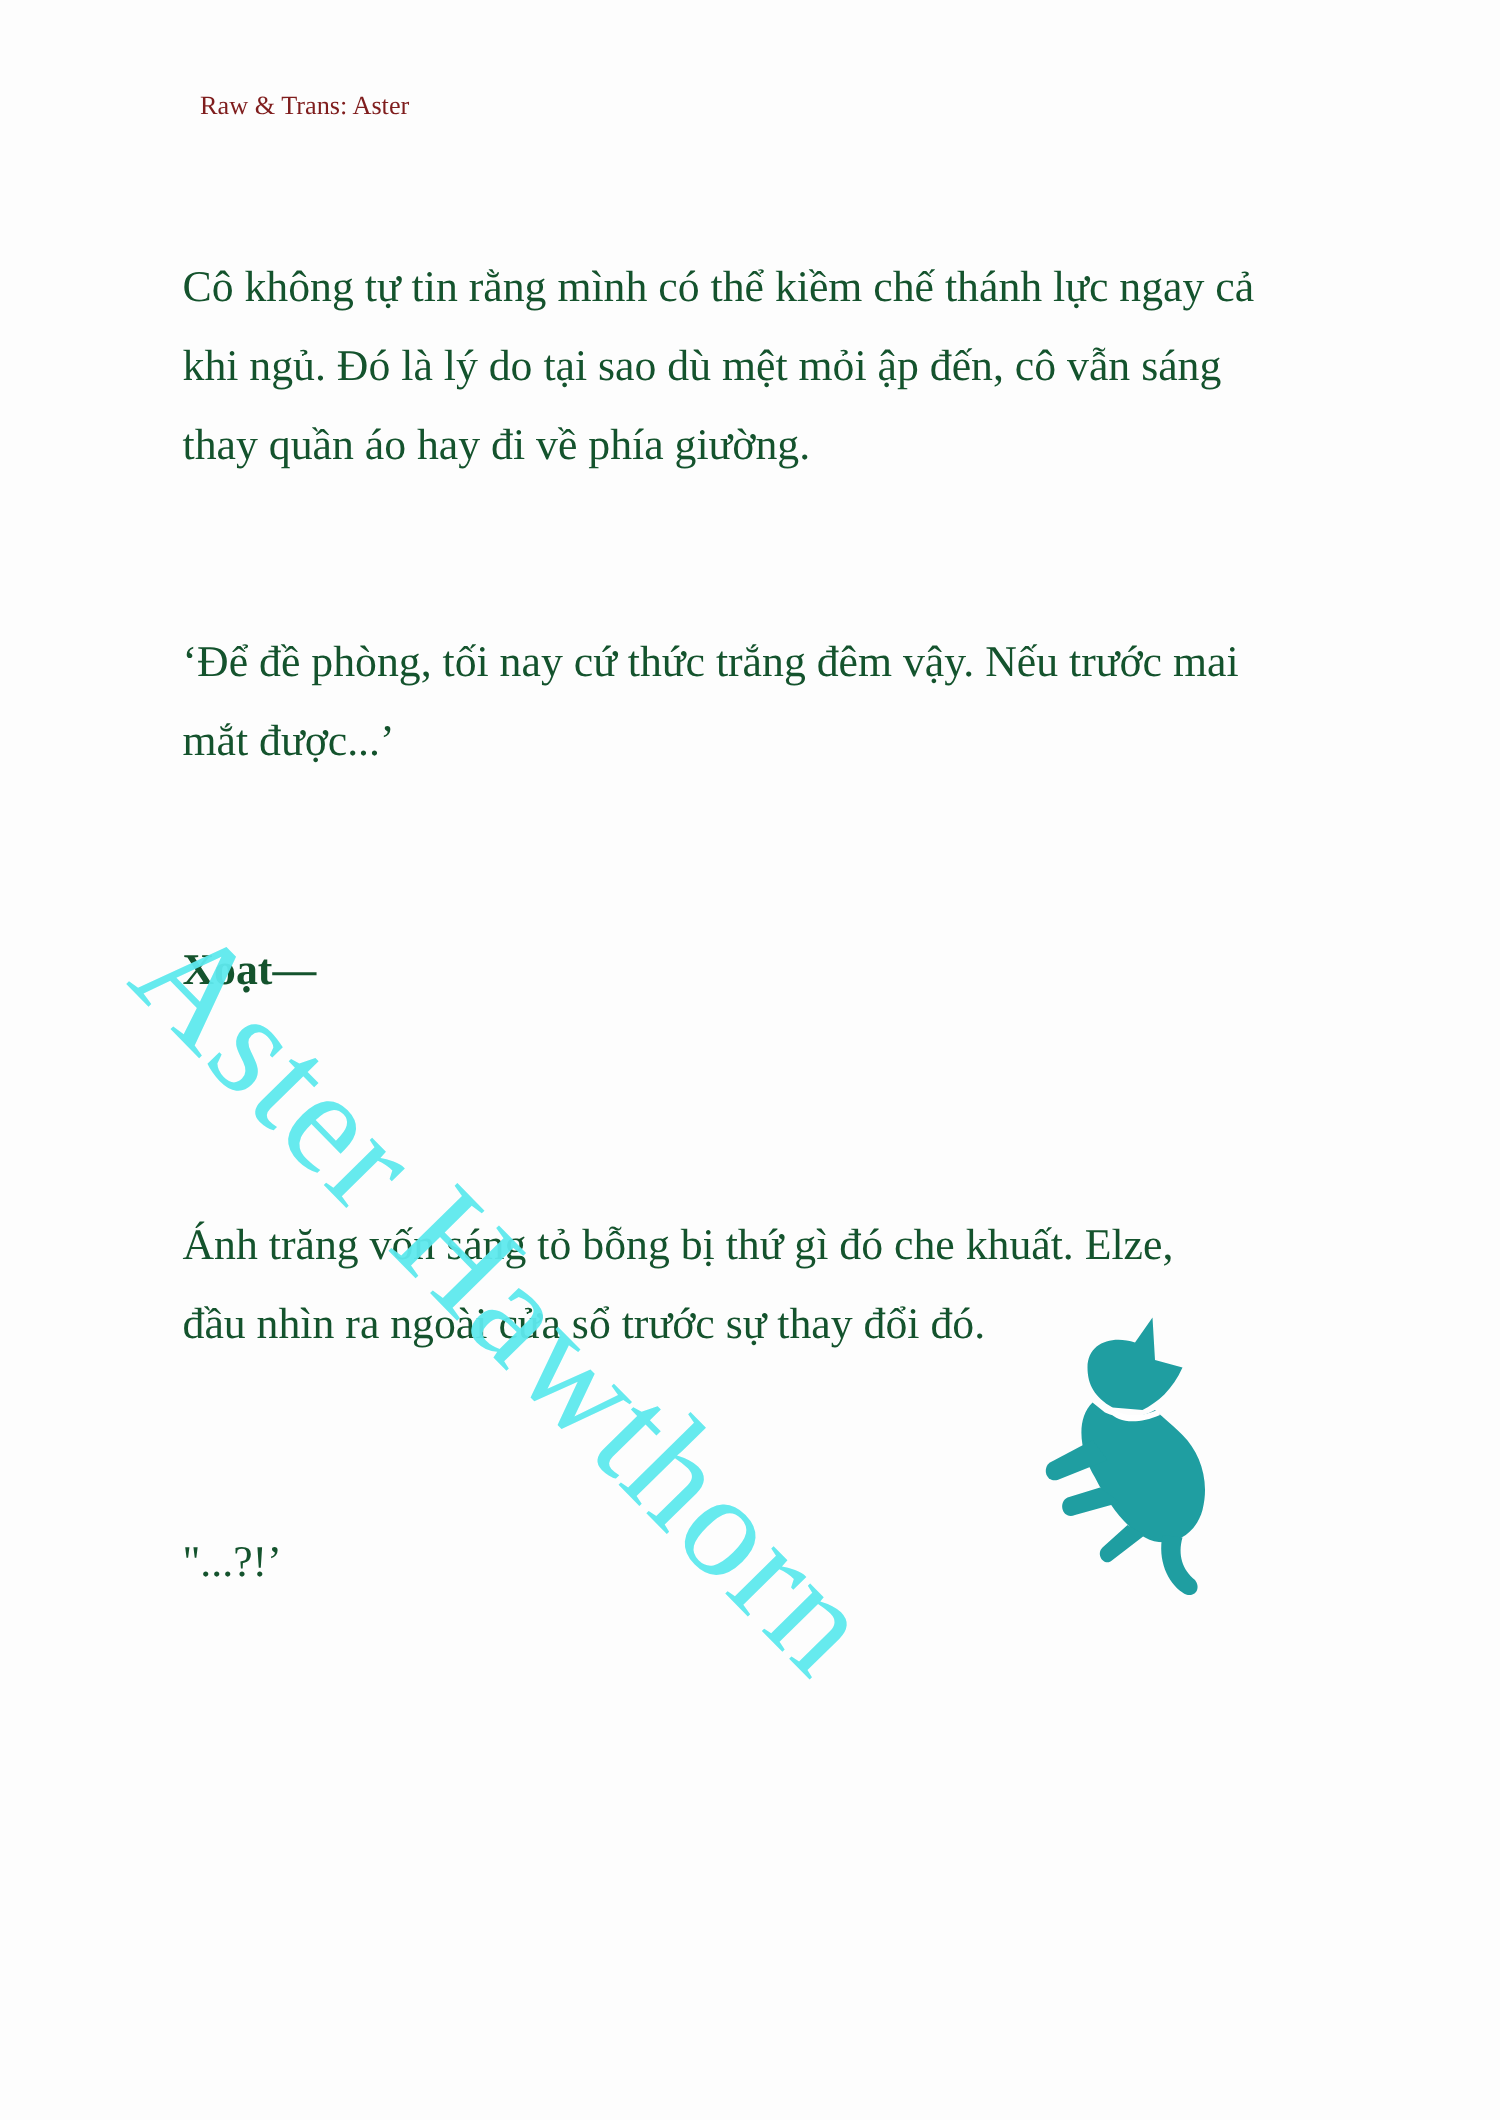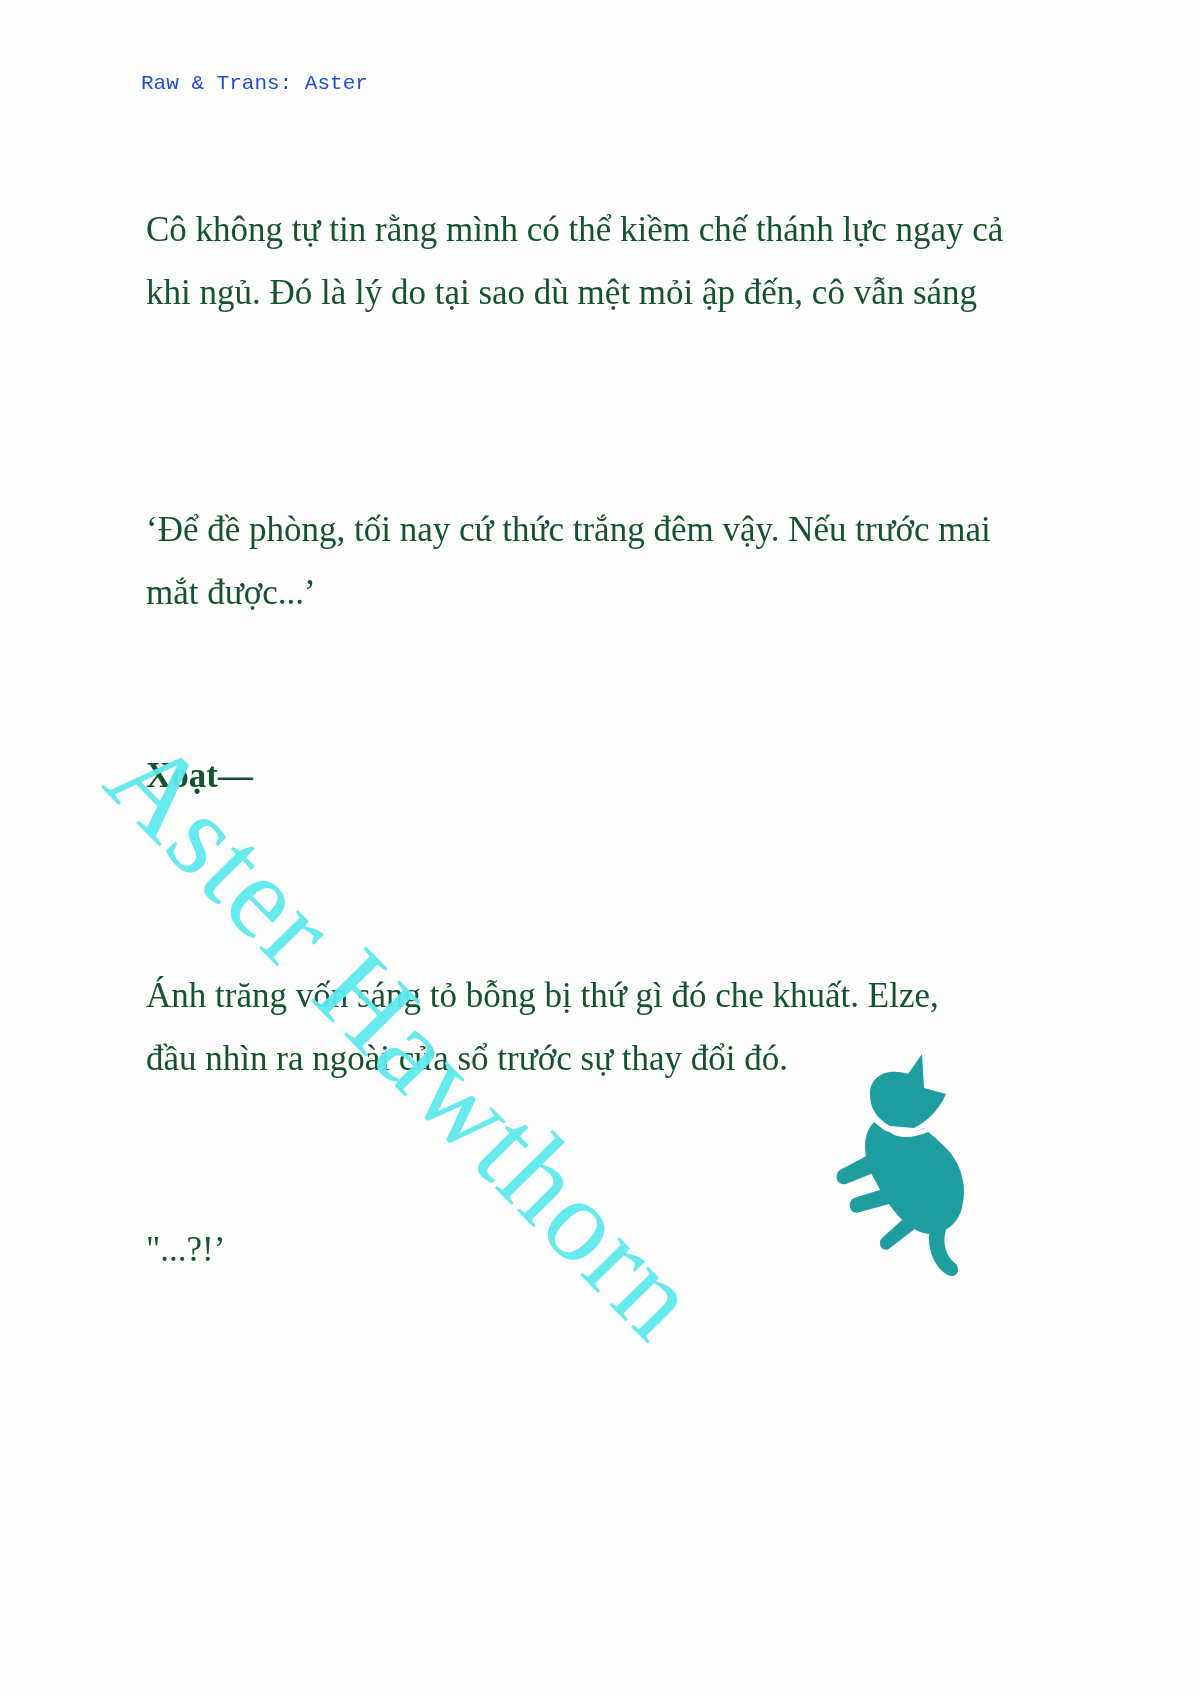--- a/index.html
+++ b/index.html
@@ -4,23 +4,23 @@
 <style>
   html, body { margin: 0; padding: 0; }
   body {
     width: 1200px; height: 1696px;
     background: #fdfdfd;
     position: relative;
     overflow: hidden;
   }
   .page { position: absolute; inset: 0; }
   .credit {
-    position: absolute; left: 141px; top: 72px;
-    font-family: Liberation Mono, monospace;
-    font-size: 21px; color: #1d4ed8;
+    position: absolute; left: 160px; top: 72px;
+    font-family: Liberation Serif, serif;
+    font-size: 21px; color: #7f1d1d;
   }
   .para {
     position: absolute; left: 146px;
     font-family: "Liberation Serif", serif;
     font-size: 35px; color: #14532d;
     line-height: 63px;
     margin: 0;
     white-space: nowrap;
   }
   .para .line { display: block; }
@@ -46,20 +46,21 @@
 </head>
 <body>
 
 <div class="page">
 
   <div class="credit">Raw &amp; Trans: Aster</div>
 
   <div class="para" style="top:198px;">
     <span class="line">Cô không tự tin rằng mình có thể kiềm chế thánh lực ngay cả</span>
     <span class="line">khi ngủ. Đó là lý do tại sao dù mệt mỏi ập đến, cô vẫn sáng</span>
+    <span class="line">thay quần áo hay đi về phía giường.</span>
   </div>
 
   <div class="para" style="top:498px;">
     <span class="line">‘Để đề phòng, tối nay cứ thức trắng đêm vậy. Nếu trước mai</span>
     <span class="line">mắt được...’</span>
   </div>
 
   <div class="para" style="top:744px;font-weight:bold;">
     <span class="line">Xoạt—</span>
   </div>

